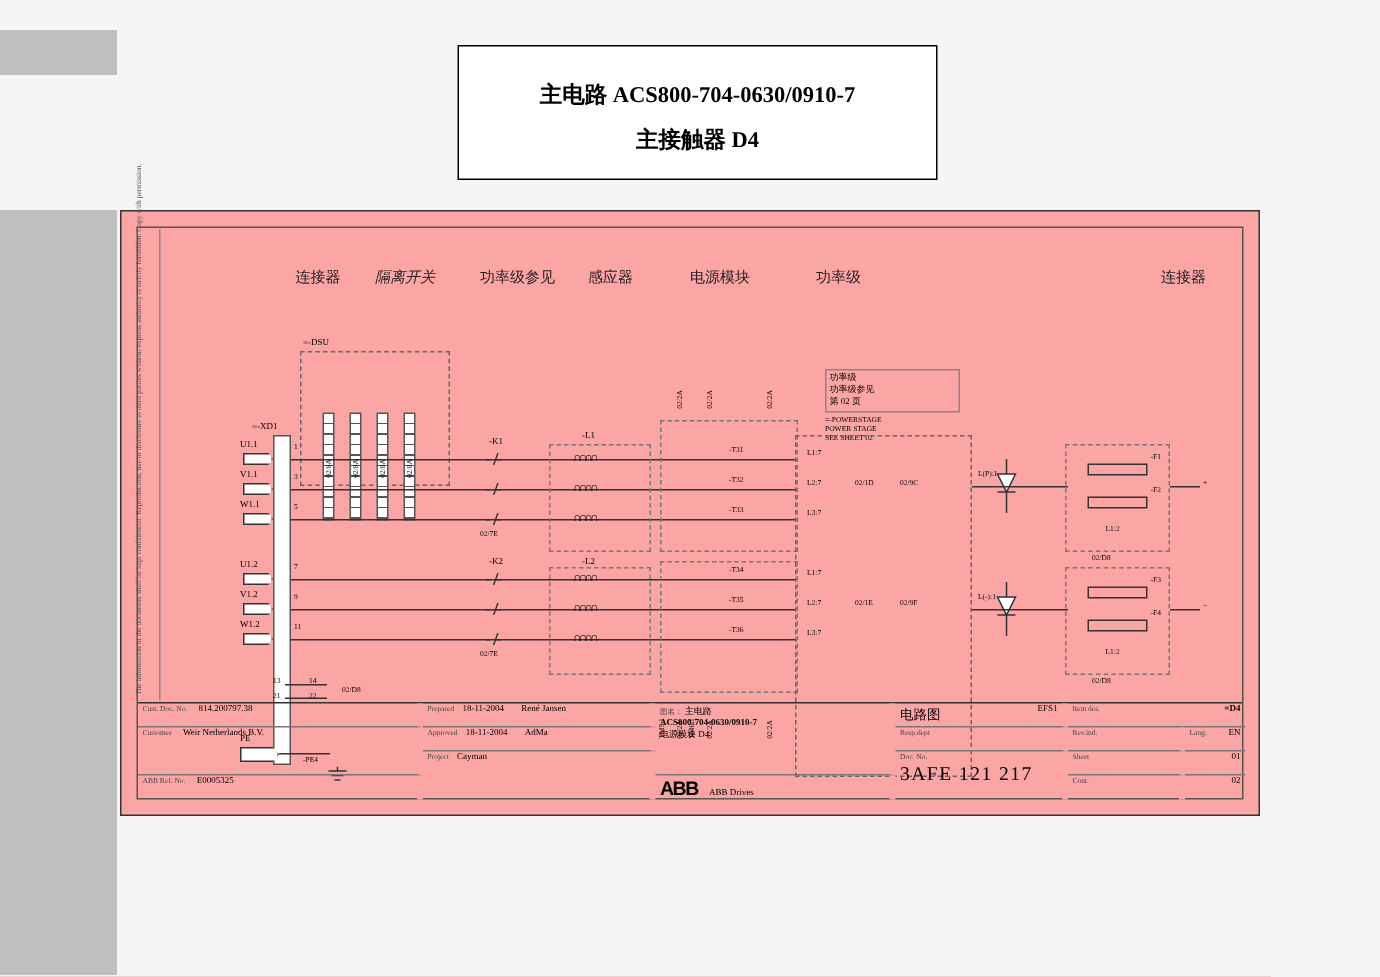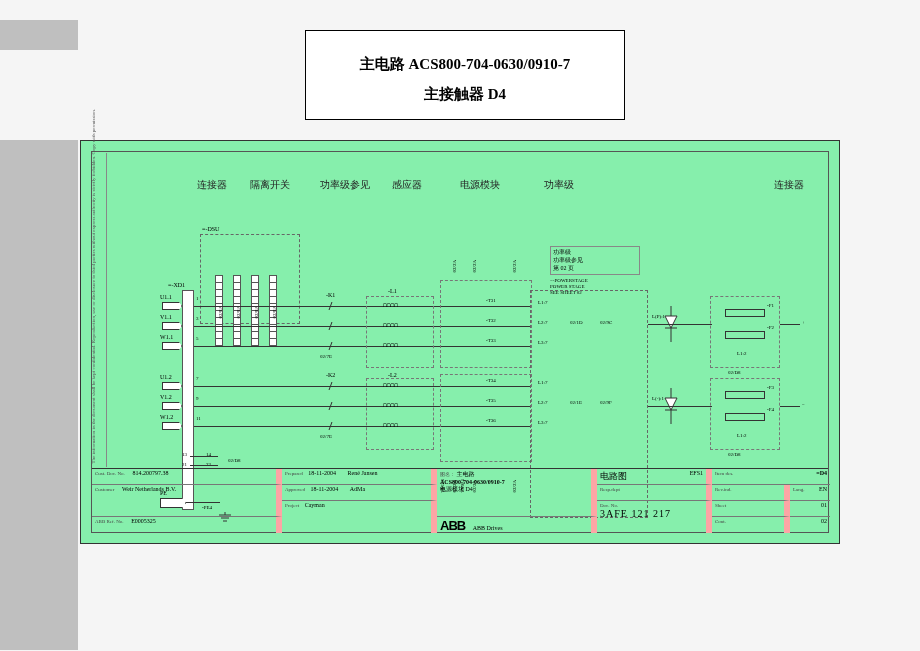--- a/index.html
+++ b/index.html
@@ -35,21 +35,21 @@
     z-index: 2;
   }
   .title-card .l1 { font-weight: 600; }
   .title-card .l2 { font-weight: 600; }
   .sheet {
     position: absolute;
     left: 80px;
     top: 140px;
     width: 760px;
     height: 404px;
-    background: #86efac;
+    background: #fca5a5;
     border: 1px solid #333;
     z-index: 1;
   }
   .inner-frame {
     position: absolute;
     left: 10px; top: 10px; right: 10px; bottom: 10px;
     border: 1px solid #555;
   }
   .vtext-strip {
     position: absolute;
@@ -68,21 +68,21 @@
     white-space: nowrap;
   }
   .headers {
     position: absolute;
     top: 26px; left: 0; right: 0;
     font-size: 10px;
     color: #222;
   }
   .headers span { position: absolute; }
   .h-conn1 { left: 105px; }
-  .h-iso   { left: 158px; }
+  .h-iso   { left: 158px; font-style: italic; }
   .h-cont  { left: 228px; }
   .h-ind   { left: 300px; }
   .h-meas  { left: 368px; }
   .h-pwr   { left: 452px; }
   .h-conn2 { left: 682px; }
   .schematic {
     position: absolute;
     left: 18px; top: 50px; right: 10px; bottom: 68px;
   }
   
@@ -204,21 +204,21 @@
   .gnd svg { width: 100%; height: 100%; }
   
   .titleblock {
     position: absolute;
     left: 0; right: 0; bottom: 0; height: 64px;
     border-top: 1px solid #333;
     font-size: 6px;
   }
   .tb-cell {
     position: absolute;
-    border-right: 6px solid #fca5a5;
+    border-right: 4px solid #fca5a5;
     border-bottom: 1px solid #777;
     padding: 1px 3px;
     overflow: hidden;
     white-space: nowrap;
   }
   .tb-label { color: #444; font-size: 5px; }
   .tb-val { font-size: 6px; }
   .tb-big { font-family: Arial, sans-serif; font-weight: 900; font-size: 13px; letter-spacing: -1px; }
   .tiny { font-size: 5px; }
   .xref { position: absolute; font-size: 5px; }
@@ -477,21 +477,21 @@
 
       <div class="tb-cell" style="left:505px;top:0;width:115px;height:16px">
         <span class="tb-val" style="font-size:9px">电路图</span>
         <span class="tb-val" style="float:right">EFS1</span>
       </div>
       <div class="tb-cell" style="left:505px;top:16px;width:115px;height:16px">
         <span class="tb-label">Resp.dept</span>
       </div>
       <div class="tb-cell" style="left:505px;top:32px;width:115px;height:32px;border-bottom:none">
         <span class="tb-label">Doc. No.</span><br>
-        <span class="tb-val" style="font-size:10px;letter-spacing:1px">3AFE 121 217</span>
+        <span class="tb-val" style="font-size:13px;letter-spacing:1px">3AFE 121 217</span>
       </div>
 
       <div class="tb-cell" style="left:620px;top:0;width:118px;height:16px;border-right:none">
         <span class="tb-label">Item des.</span>
         <span class="tb-val" style="float:right;font-weight:bold">=D4</span>
       </div>
       <div class="tb-cell" style="left:620px;top:16px;width:78px;height:16px">
         <span class="tb-label">Rev.ind.</span>
       </div>
       <div class="tb-cell" style="left:698px;top:16px;width:40px;height:16px;border-right:none">

